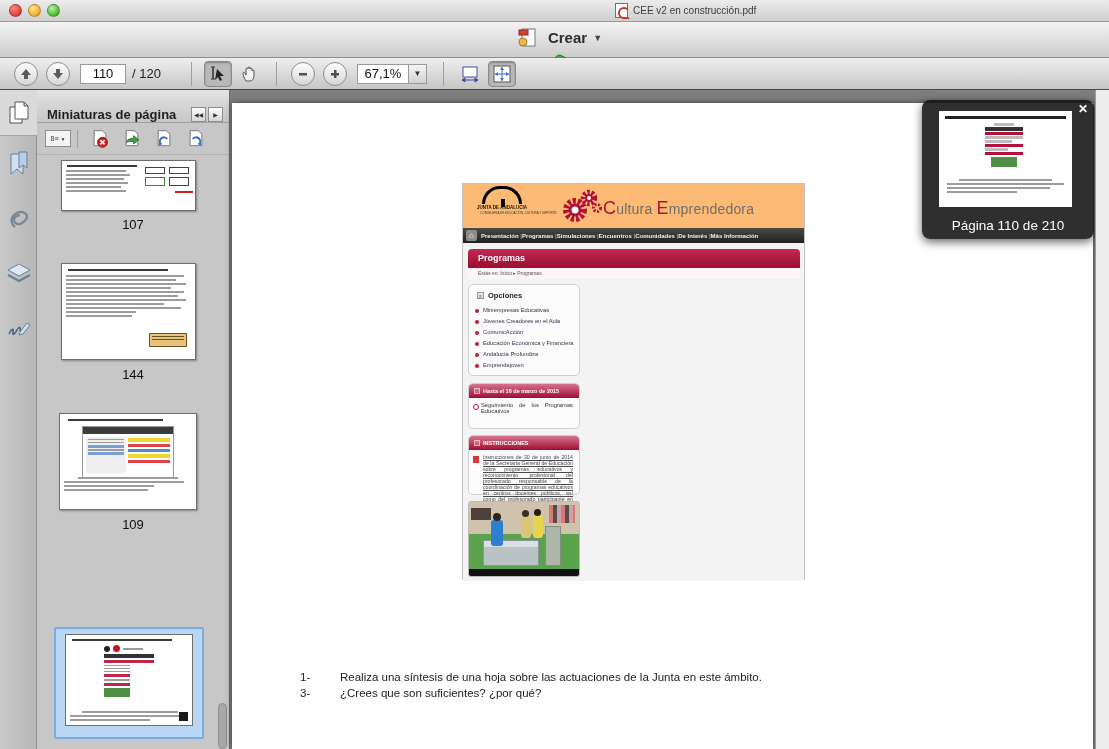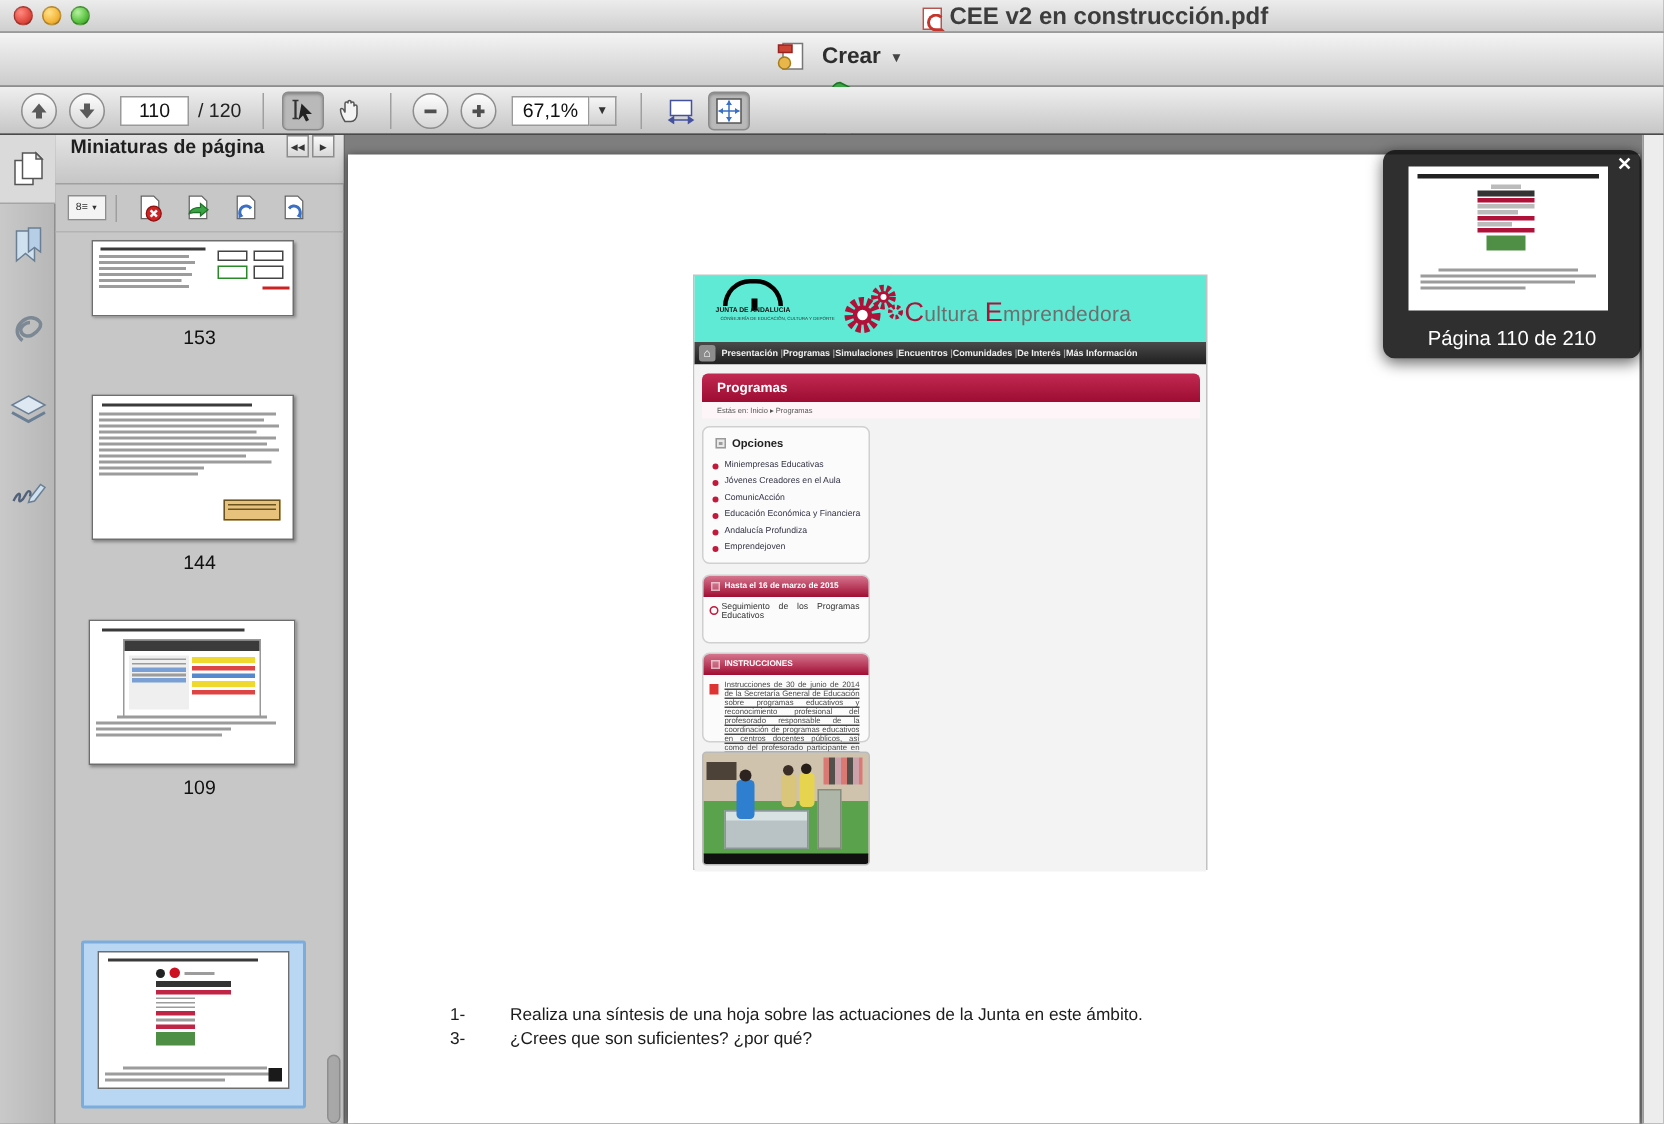--- a/index.html
+++ b/index.html
@@ -8,63 +8,63 @@
   .win { position:absolute; inset:0; }
 
   
   .titlebar { position:absolute; left:0; top:0; width:1109px; height:22px;
     background:linear-gradient(180deg,#ececec,#cfcfcf); border-bottom:1px solid #9a9a9a; }
   .light { position:absolute; top:4px; width:13px; height:13px; border-radius:50%; border:1px solid rgba(0,0,0,.25); }
   .light.red { left:9px;  background:radial-gradient(circle at 35% 30%, #ff8a80, #e24b40 60%, #b03028); }
   .light.yel { left:28px; background:radial-gradient(circle at 35% 30%, #ffe28a, #f5b63a 60%, #c78a1c); }
   .light.grn { left:47px; background:radial-gradient(circle at 35% 30%, #b6f2a1, #59c23f 60%, #2f8f24); }
   .title-wrap { position:absolute; left:615px; top:3px; display:flex; align-items:center; gap:5px; }
-  .title-wrap span { font-size:16px; color:#3c3c3c;font-weight:bold; }
+  .title-wrap span { font-size:10px; color:#3c3c3c; }
   .pdfico { width:13px; height:15px; background:#fff; border:1px solid #b5554f; position:relative; }
   .pdfico:before { content:""; position:absolute; left:2px; top:3px; width:8px; height:8px;
     border:2px solid #c6352b; border-radius:50% 50% 0 50%; border-right-color:transparent; }
 
   
   .toolbar1 { position:absolute; left:0; top:22px; width:1109px; height:36px;
     background:linear-gradient(180deg,#f4f4f4,#cf Cfcf); background:linear-gradient(180deg,#f4f4f4,#cccccc);
     border-bottom:1px solid #8e8e8e; display:flex; align-items:center; padding-left:8px;flex-direction:column; }
   .toolbar2 { position:absolute; left:0; top:58px; width:1109px; height:32px;
     background:linear-gradient(180deg,#efefef,#c6c6c6); border-bottom:1px solid #4a4a4a;
     display:flex; align-items:center; padding-left:10px; }
   .vsep { width:1px; height:24px; background:#9f9f9f; margin:0 10px; }
   .crear { display:flex; align-items:center; gap:6px; padding:2px 6px; border-radius:4px; }
   .crear b { font-size:15px; color:#2d2d2d; font-weight:700; }
   .crear .caret { font-size:9px; color:#444; }
   .tbico { width:27px; height:27px; margin:0 5px; display:flex; align-items:center; justify-content:center; }
   .btn-circ { width:24px; height:24px; border-radius:50%; border:1px solid #8d8d8d; margin:0 4px;
     background:linear-gradient(180deg,#fdfdfd,#d6d6d6); display:flex; align-items:center; justify-content:center; }
   .pagebox { width:46px; height:20px; background:#fff; border:1px solid #9a9a9a; font-size:13px;
     text-align:center; color:#111; margin:0 6px; font-family:"Liberation Sans",sans-serif; }
-  .fraction { font-size:13px; color:#222; margin-right:4px; }
+  .fraction { font-size:13px; color:#222; margin-right:20px; }
   .toolbtn { width:28px; height:26px; border-radius:4px; display:flex; align-items:center; justify-content:center; margin:0 2px; }
   .toolbtn.active { background:#b9b9b9; border:1px solid #8a8a8a; box-shadow:inset 0 1px 2px rgba(0,0,0,.3); }
   .zoombox { display:flex; align-items:center; margin:0 6px; }
   .zoombox .val { width:52px; height:20px; background:#fff; border:1px solid #9a9a9a; font-size:13px;
      color:#111; display:flex; align-items:center; justify-content:center; }
   .zoombox .dd { width:18px; height:20px; border:1px solid #9a9a9a; border-left:none;
      background:linear-gradient(180deg,#f6f6f6,#d2d2d2); font-size:8px; color:#333;
      display:flex; align-items:center; justify-content:center; }
 
   
   .main { position:absolute; left:0; top:90px; width:1109px; height:659px; }
   .strip { position:absolute; left:0; top:0; width:37px; height:659px;
     background:linear-gradient(90deg,#cicici,#b7b7b7); background:linear-gradient(90deg,#c9c9c9,#b7b7b7);
     border-right:1px solid #8f8f8f; }
   .strip .active-zone { position:absolute; left:0; top:0; width:37px; height:46px; background:#dadada; border-bottom:1px solid #a5a5a5; }
   .strip .sico { position:absolute; left:5px; width:27px; height:27px; display:flex; align-items:center; justify-content:center; }
 
   .sidebar { position:absolute; left:37px; top:0; width:193px; height:659px; background:#c7c7c7; border-right:1px solid #6a6a6a; }
   .sb-head { position:absolute; left:0; top:0; width:100%; height:33px;
     background:linear-gradient(180deg,#e3e3e3,#c6c6c6); border-bottom:1px solid #a0a0a0;
-    display:flex; align-items:flex-start; padding-left:10px; }
+    display:flex; align-items:flex-end; padding-left:10px; }
   .sb-head b { font-size:13px; color:#1f1f1f; }
   .sb-btn { width:15px; height:15px; border:1px solid #8d8d8d; background:linear-gradient(180deg,#fbfbfb,#d8d8d8);
     font-size:6px; color:#333; display:flex; align-items:center; justify-content:center; margin-left:2px; }
   .sb-tools { position:absolute; left:0; top:33px; width:100%; height:32px; display:flex; align-items:center; padding-left:8px;
     border-bottom:1px solid #b3b3b3; }
   .menu-widget { width:26px; height:17px; border:1px solid #8d8d8d; background:#f4f4f4; display:flex; align-items:center;
     justify-content:center; gap:2px; font-size:7px; color:#333; }
   .doc-mini { width:22px; height:22px; margin:0 5px; display:flex; align-items:center; justify-content:center; }
   .thumbs { position:absolute; left:0; top:65px; width:100%; height:594px; overflow:hidden; }
   .thumb { position:absolute; background:#fff; border:1px solid #6e6e6e; box-shadow:1px 1px 2px rgba(0,0,0,.35); }
@@ -80,21 +80,21 @@
   .page { position:absolute; left:1px; top:13px; width:861px; height:646px; background:#fff; box-shadow:0 0 6px rgba(0,0,0,.5); }
   .doc-title { position:absolute; left:37px; top:46px; width:794px; font-size:16.5px; font-weight:700; color:#111;
     border-bottom:2px solid #1a1a1a; padding-bottom:6px; }
   .doc-url { position:absolute; left:73px; top:487px; width:480px; text-align:center; font-size:11.5px; color:#1c1c1c; }
   .doc-intro { position:absolute; left:50px; top:541px; font-size:11.5px; color:#1c1c1c; }
   .doc-item { position:absolute; left:68px; font-size:11.5px; color:#1c1c1c; }
   .doc-item .txt { position:absolute; left:40px; white-space:nowrap; }
 
   
   .webshot { position:absolute; left:230px; top:80px; width:343px; height:397px; border:1px solid #c2c2c2; background:#fff; }
-  .ws-header { position:absolute; left:0; top:0; width:100%; height:44px; background:#5eead4; }
+  .ws-header { position:absolute; left:0; top:0; width:100%; height:44px; background:#fdba74; }
   .junta { position:absolute; left:10px; top:2px; width:58px; text-align:center; }
   .junta .arc { width:40px; height:18px; margin:0 auto; border:3px solid #000; border-bottom:none; border-radius:40px 40px 0 0; position:relative; }
   .junta .arc:after { content:""; position:absolute; left:16px; top:10px; width:4px; height:8px; background:#000; }
   .junta .l1 { font-size:5px; font-weight:700; color:#111; transform:scale(.9); }
   .junta .l2 { font-size:4px; color:#333; transform:scale(.75); white-space:nowrap; }
   .gears { position:absolute; left:98px; top:4px; }
   .brand { position:absolute; left:140px; top:14px; font-size:14px; color:#6e6e6e; letter-spacing:.2px; }
   .brand .cap { color:#b01138; font-size:18px; }
   .ws-nav { position:absolute; left:0; top:44px; width:100%; height:15px;
     background:linear-gradient(180deg,#4a4a4a,#1f1f1f); display:flex; align-items:center; gap:0; padding-left:3px; }
@@ -432,21 +432,21 @@
           <div class="tl" style="width:58px"></div>
             <div class="tl" style="width:62px"></div>
           <div class="tl" style="width:55px"></div>
             <div class="tl" style="width:60px"></div>
           <div class="mini-box" style="right:30px; top:6px; width:20px; height:7px;"></div>
           <div class="mini-box" style="right:6px; top:6px; width:20px; height:7px;"></div>
           <div class="mini-box" style="right:30px; top:16px; width:20px; height:9px; border-color:#2a8a2a;"></div>
           <div class="mini-box" style="right:6px; top:16px; width:20px; height:9px;"></div>
           <div style="position:absolute; right:2px; top:30px; width:18px; height:2px; background:#c22;"></div>
         </div>
-        <div class="tlabel" style="top:62px">153</div>
+        <div class="tlabel" style="top:62px">107</div>
 
         <div class="thumb" style="left:24px; top:108px; width:135px; height:97px;">
           <div class="tl dark" style="margin:5px 6px 4px 6px; width:100px;"></div>
           <div class="tl" style="width:118px"></div>
             <div class="tl" style="width:110px"></div>
           <div class="tl" style="width:120px"></div>
             <div class="tl" style="width:105px"></div>
           <div class="tl" style="width:118px"></div>
             <div class="tl" style="width:112px"></div>
           <div class="tl" style="width:120px"></div>

